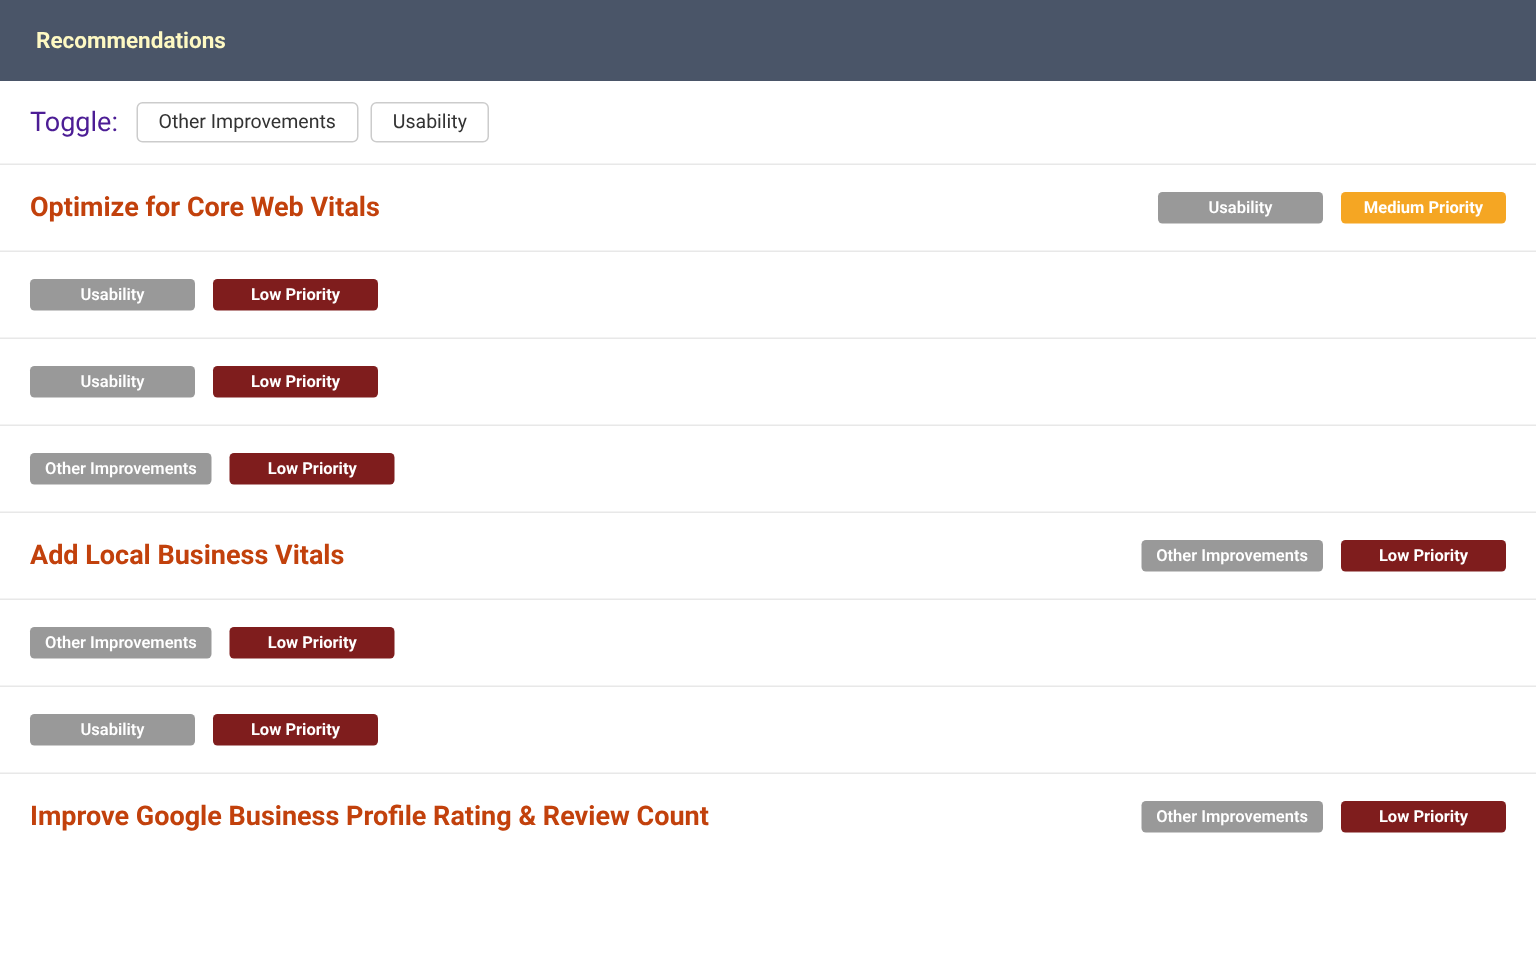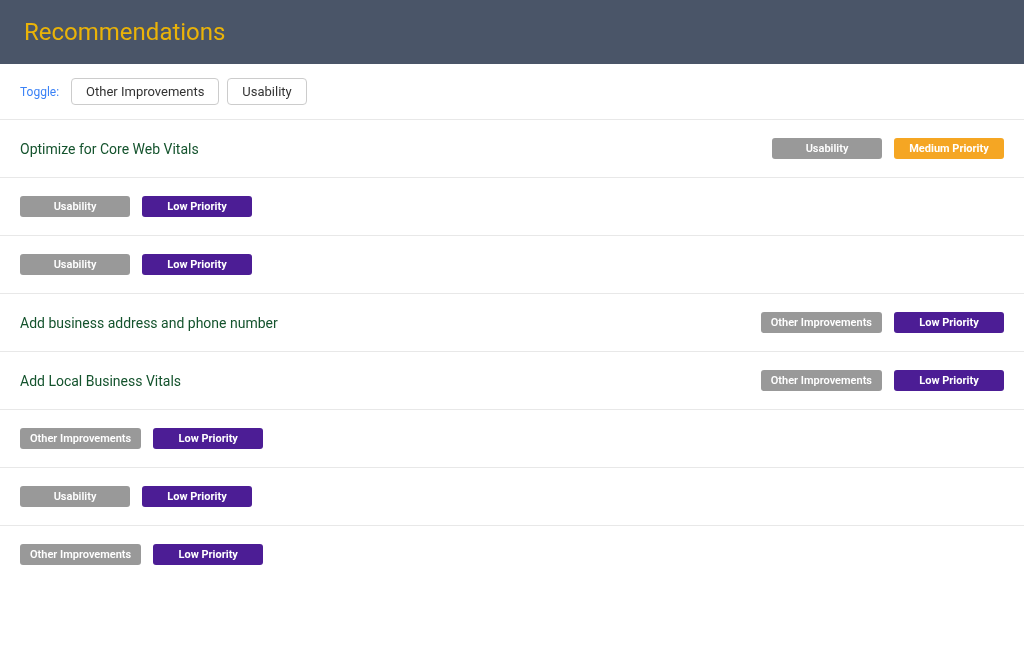--- a/index.html
+++ b/index.html
@@ -14,37 +14,37 @@
       width: 1024px;
       min-height: 653px;
     }
 
     .header {
       background: #4a5568;
       padding: 18px 24px;
     }
 
     .header-title {
-      color: #eab308;
-      font-size: 24px;
-      font-weight: 400;
+      color: #fef9c3;
+      font-size: 15px;
+      font-weight: 700;
     }
 
     .toggle-bar {
       display: flex;
       align-items: center;
       padding: 14px 20px;
       background: #ffffff;
       border-bottom: 1px solid #e8e8e8;
       gap: 8px;
     }
 
     .toggle-label {
-      font-size: 12px;
-      color: #3b82f6;
+      font-size: 18px;
+      color: #4c1d95;
       margin-right: 4px;
     }
 
     .toggle-btn {
       padding: 5px 14px;
       border: 1px solid #ccc;
       border-radius: 4px;
       background: #ffffff;
       font-size: 13px;
       color: #333;
@@ -63,23 +63,23 @@
       border-bottom: 1px solid #e8e8e8;
       gap: 12px;
     }
 
     .rec-row:last-child {
       border-bottom: none;
     }
 
     .rec-title {
       flex: 1;
-      font-size: 14px;
-      font-weight: 400;
-      color: #14532d;
+      font-size: 18px;
+      font-weight: 700;
+      color: #c2410c;
     }
 
     .tag {
       padding: 4px 10px;
       border-radius: 3px;
       font-size: 11px;
       font-weight: 600;
       color: #ffffff;
       white-space: nowrap;
       min-width: 110px;
@@ -103,21 +103,21 @@
       white-space: nowrap;
       min-width: 110px;
       text-align: center;
     }
 
     .priority-medium {
       background: #f5a623;
     }
 
     .priority-low {
-      background: #4c1d95;
+      background: #7f1d1d;
     }
   </style>
 </head>
 <body>
 
 <div class="header">
   <h1 class="header-title">Recommendations</h1>
 </div>
 
 <div class="toggle-bar">
@@ -134,34 +134,34 @@
     </div>
     <div class="rec-row">
       <span class="tag tag-usability">Usability</span>
       <span class="priority priority-low">Low Priority</span>
     </div>
     <div class="rec-row">
       <span class="tag tag-usability">Usability</span>
       <span class="priority priority-low">Low Priority</span>
     </div>
     <div class="rec-row">
-      <span class="rec-title">Add business address and phone number</span>
       <span class="tag tag-other">Other Improvements</span>
       <span class="priority priority-low">Low Priority</span>
     </div>
     <div class="rec-row">
       <span class="rec-title">Add Local Business Vitals</span>
       <span class="tag tag-other">Other Improvements</span>
       <span class="priority priority-low">Low Priority</span>
     </div>
     <div class="rec-row">
       <span class="tag tag-other">Other Improvements</span>
       <span class="priority priority-low">Low Priority</span>
     </div>
     <div class="rec-row">
       <span class="tag tag-usability">Usability</span>
       <span class="priority priority-low">Low Priority</span>
     </div>
     <div class="rec-row">
+      <span class="rec-title">Improve Google Business Profile Rating &amp; Review Count</span>
       <span class="tag tag-other">Other Improvements</span>
       <span class="priority priority-low">Low Priority</span>
     </div>
   </div>
 
 </body></html>

